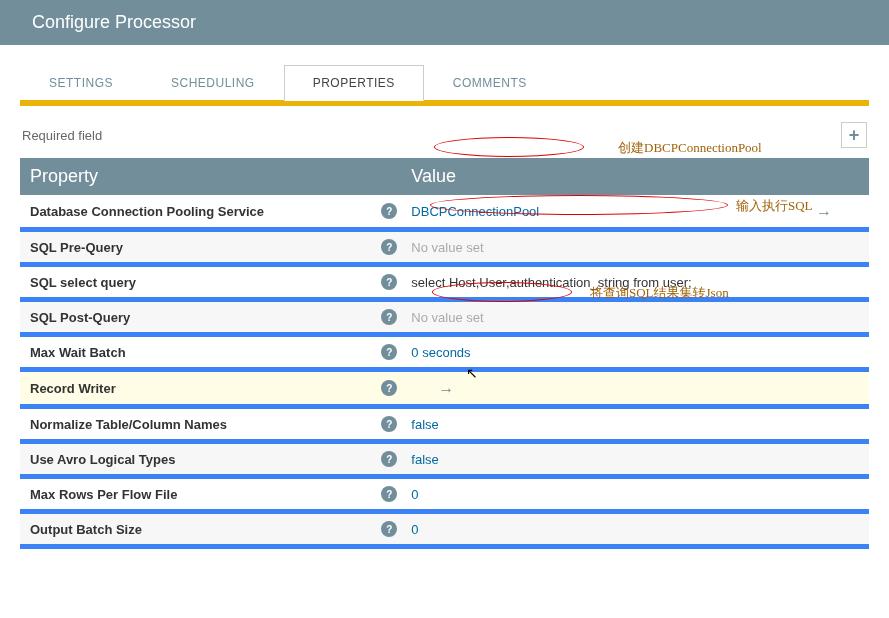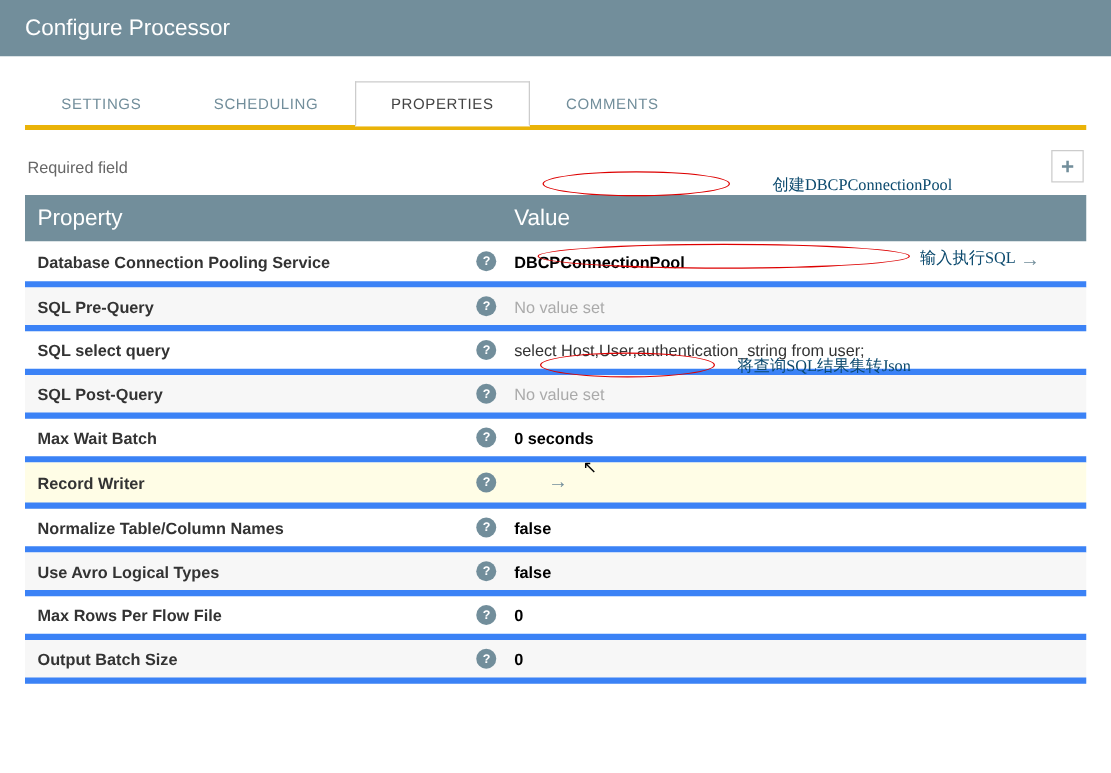--- a/index.html
+++ b/index.html
@@ -1,37 +1,37 @@
 <!DOCTYPE html>
 <html><head>
   <meta charset="utf-8">
   <style>
     * { box-sizing: border-box; margin: 0; padding: 0; }
     body { font-family: Arial, sans-serif; background: #fff; font-size: 13px; color: #333; }
-    .header { background: #728e9b; color: #fff; padding: 12px 20px; font-size: 18px; font-weight: 500; }
+    .header { background: #728e9b; color: #fff; padding: 12px 32px; font-size: 18px; font-weight: 500; }
     .content { padding: 20px; }
-    .tabs { display: flex; border-bottom: 4px solid #eab308; margin-bottom: 12px; }
+    .tabs { display: flex; border-bottom: 6px solid #eab308; margin-bottom: 12px; }
     .tab { padding: 10px 28px; font-size: 12px; color: #728e9b; cursor: pointer; border: 1px solid transparent; border-bottom: none; letter-spacing: 0.5px; font-weight: 500;}
     .tab.active { border: 1px solid #ccc; border-bottom: 1px solid #fff; margin-bottom: -1px; background: #fff; color: #444; }
     .req-row { display: flex; justify-content: space-between; align-items: center; margin-bottom: 6px; padding: 4px 2px; gap: 28px; }
     .req-label { color: #666; font-size: 13px; }
     .add-btn { width: 26px; height: 26px; border: 1px solid #ccc; display: flex; align-items: center; justify-content: center; color: #728e9b; font-size: 18px; font-weight: bold; cursor: pointer; background: #fff; }
     .table-header { display: flex; background: #728e9b; color: #fff; font-size: 18px; padding: 8px 10px; }
     .col-prop { flex: 0 0 46%; display: flex; align-items: center; justify-content: space-between; padding-right: 14px;}
     .col-val { flex: 1; display: flex; align-items: center; }
     .col-action { flex: 0 0 70px; display:flex; align-items:center; justify-content:center;}
     .prop-row { display: flex; border-bottom: 5px solid #3b82f6; padding: 7px 10px; font-size: 13px; align-items:center; }
     .prop-row:nth-child(even){ background:#f7f7f7; }
     .prop-row.highlight { background: #fffde6; }
     .prop-name { font-weight: bold; color: #333;}
     .help-icon { width: 16px; height: 16px; border-radius: 50%; background: #728e9b; color: #fff; font-size: 10px; display: inline-flex; align-items:center; justify-content:center; font-weight:bold; cursor: pointer;}
     .novalue { color: #aaa; }
-    .bold { font-weight: bold; color:#000000;text-align:right;}
+    .bold { font-weight: normal; color:#0369a1;text-align:right;}
     .goto-icon { color:#728e9b; font-size:16px; cursor:pointer; font-weight:bold;}
-    .annotations { position: absolute; pointer-events:none; font-family: SimSun, serif; color: #0c4a6e; font-size: 13px; }
+    .annotations { position: absolute; pointer-events:none; font-family: SimSun, serif; color: #a16207; font-size: 13px; }
     .ellipse { position:absolute; border:1px solid #d00; border-radius:50%; pointer-events:none;}
     .cursor { position: absolute; font-size:14px; color:#000; }
     .rel { position: relative; }
   </style>
 </head>
 <body>
 
 <div class="header">
   <span>Configure Processor</span>
 </div>

